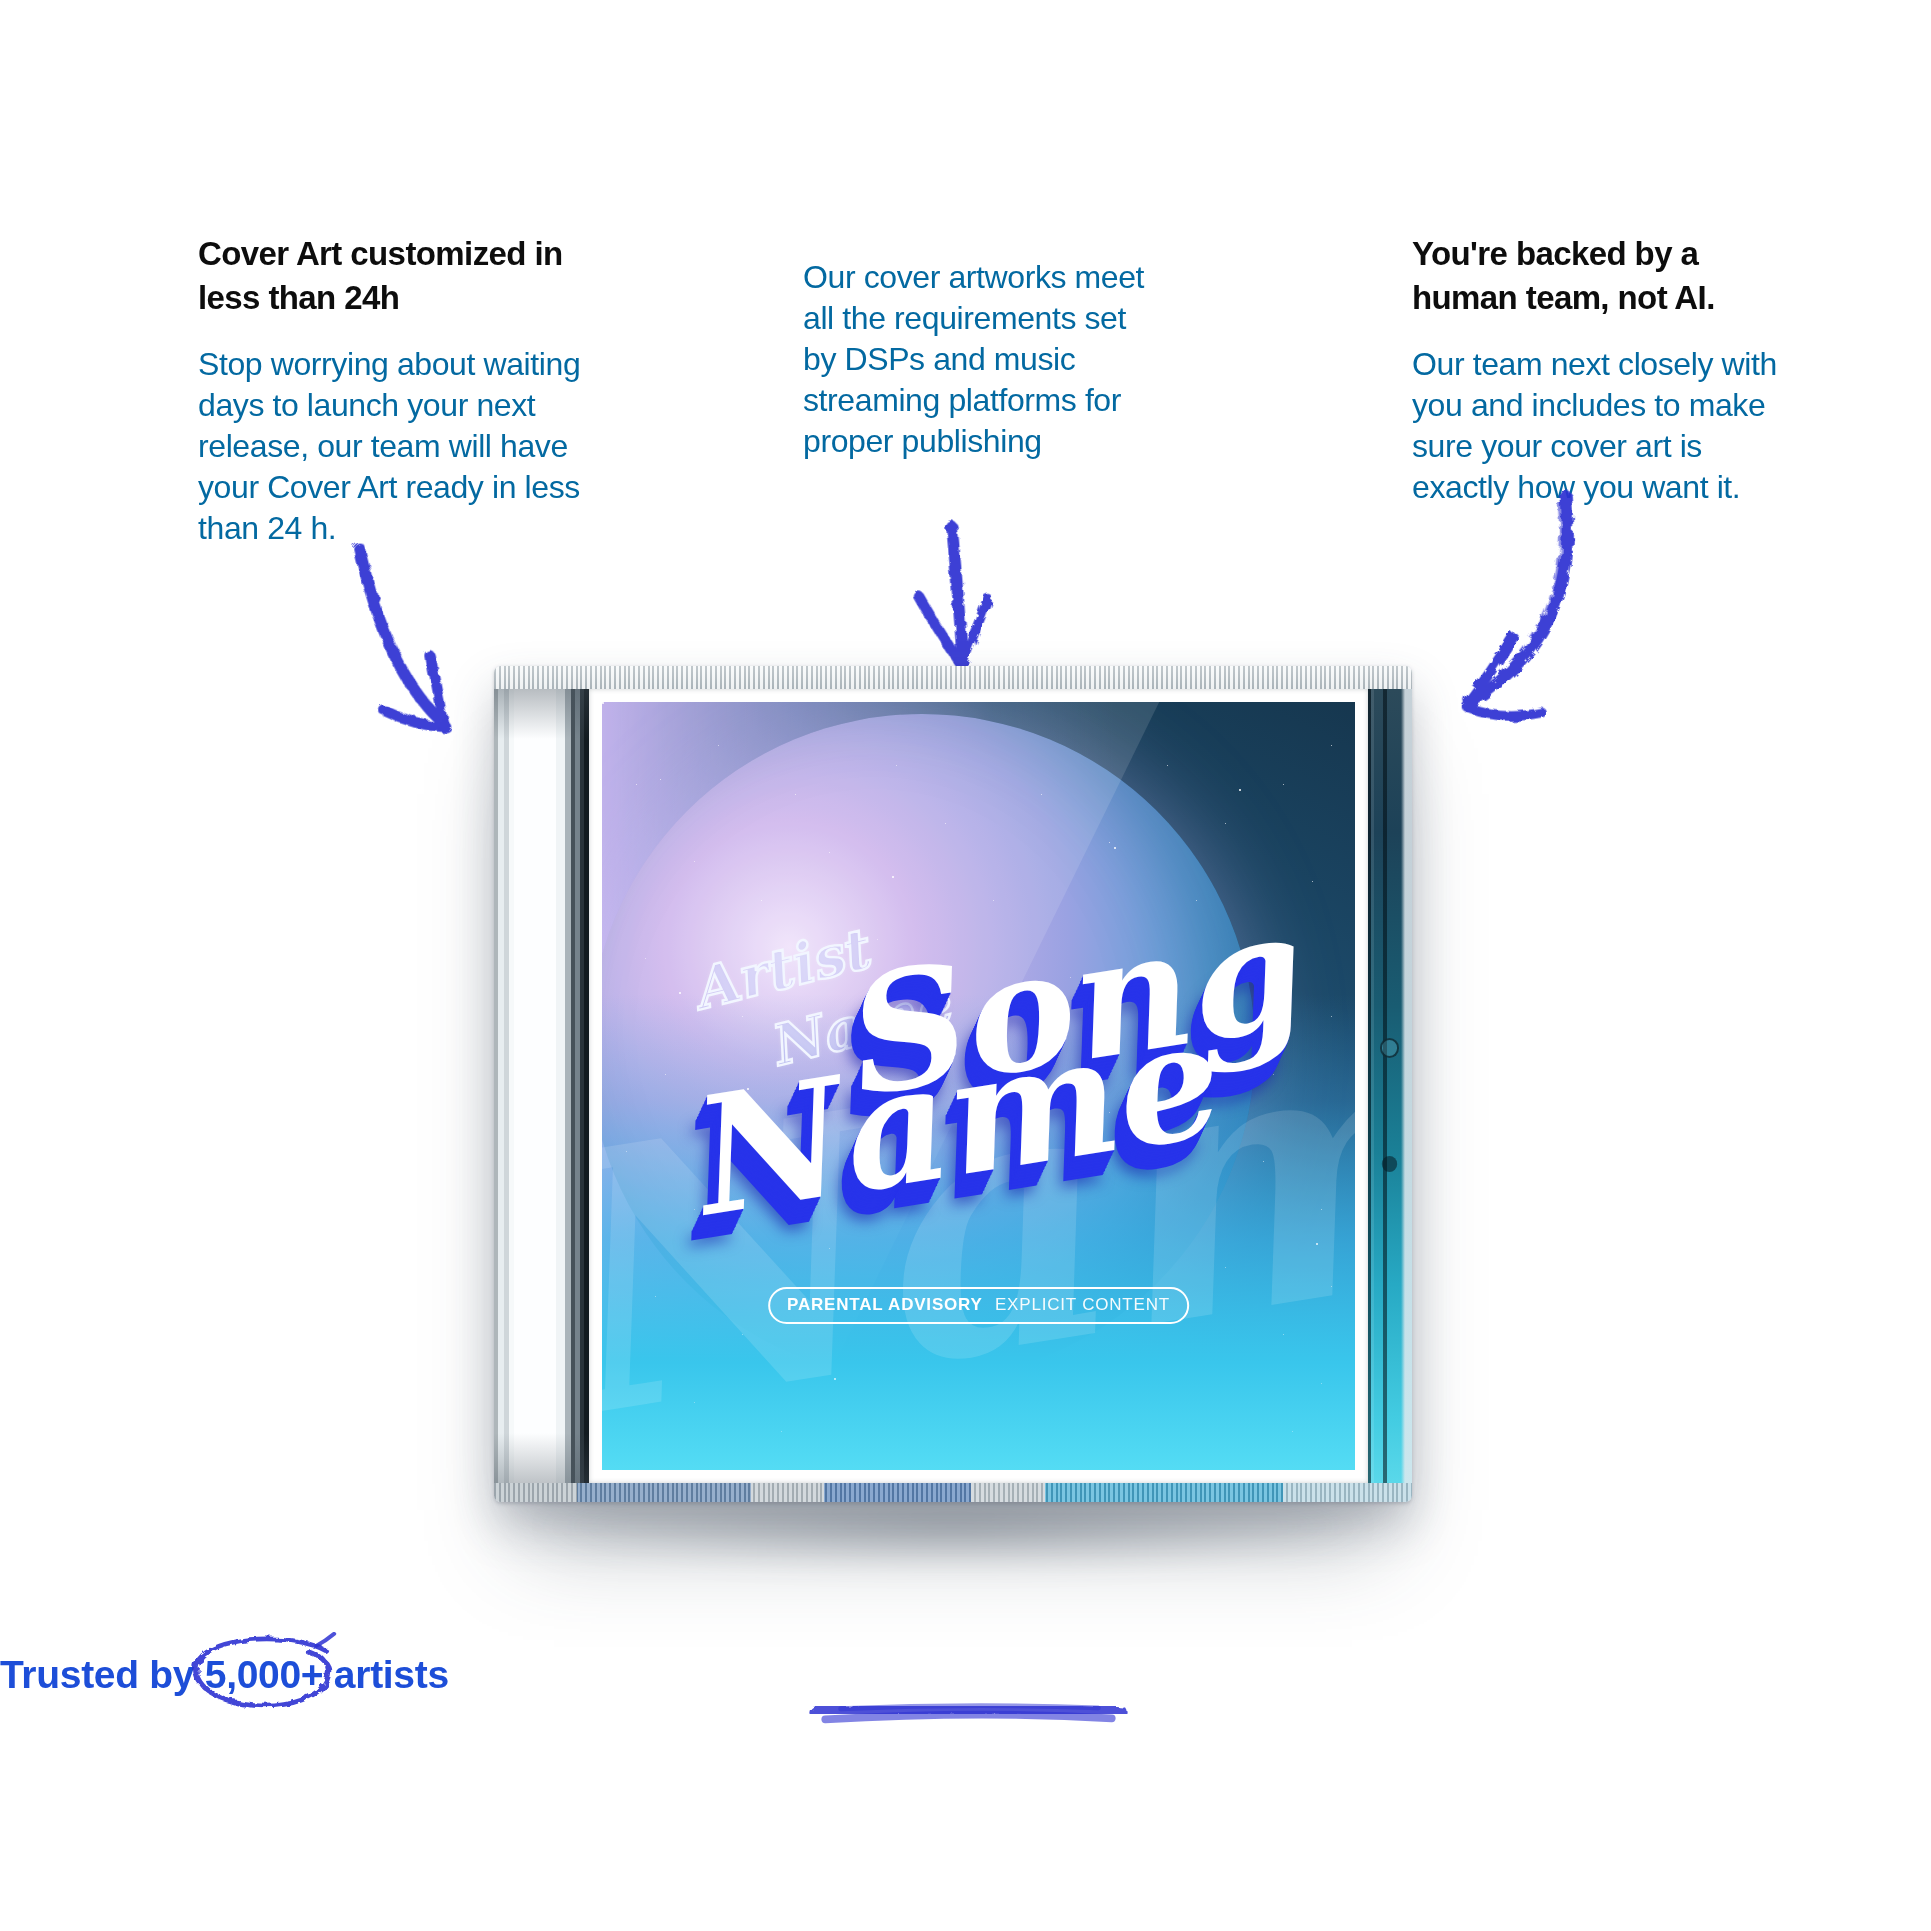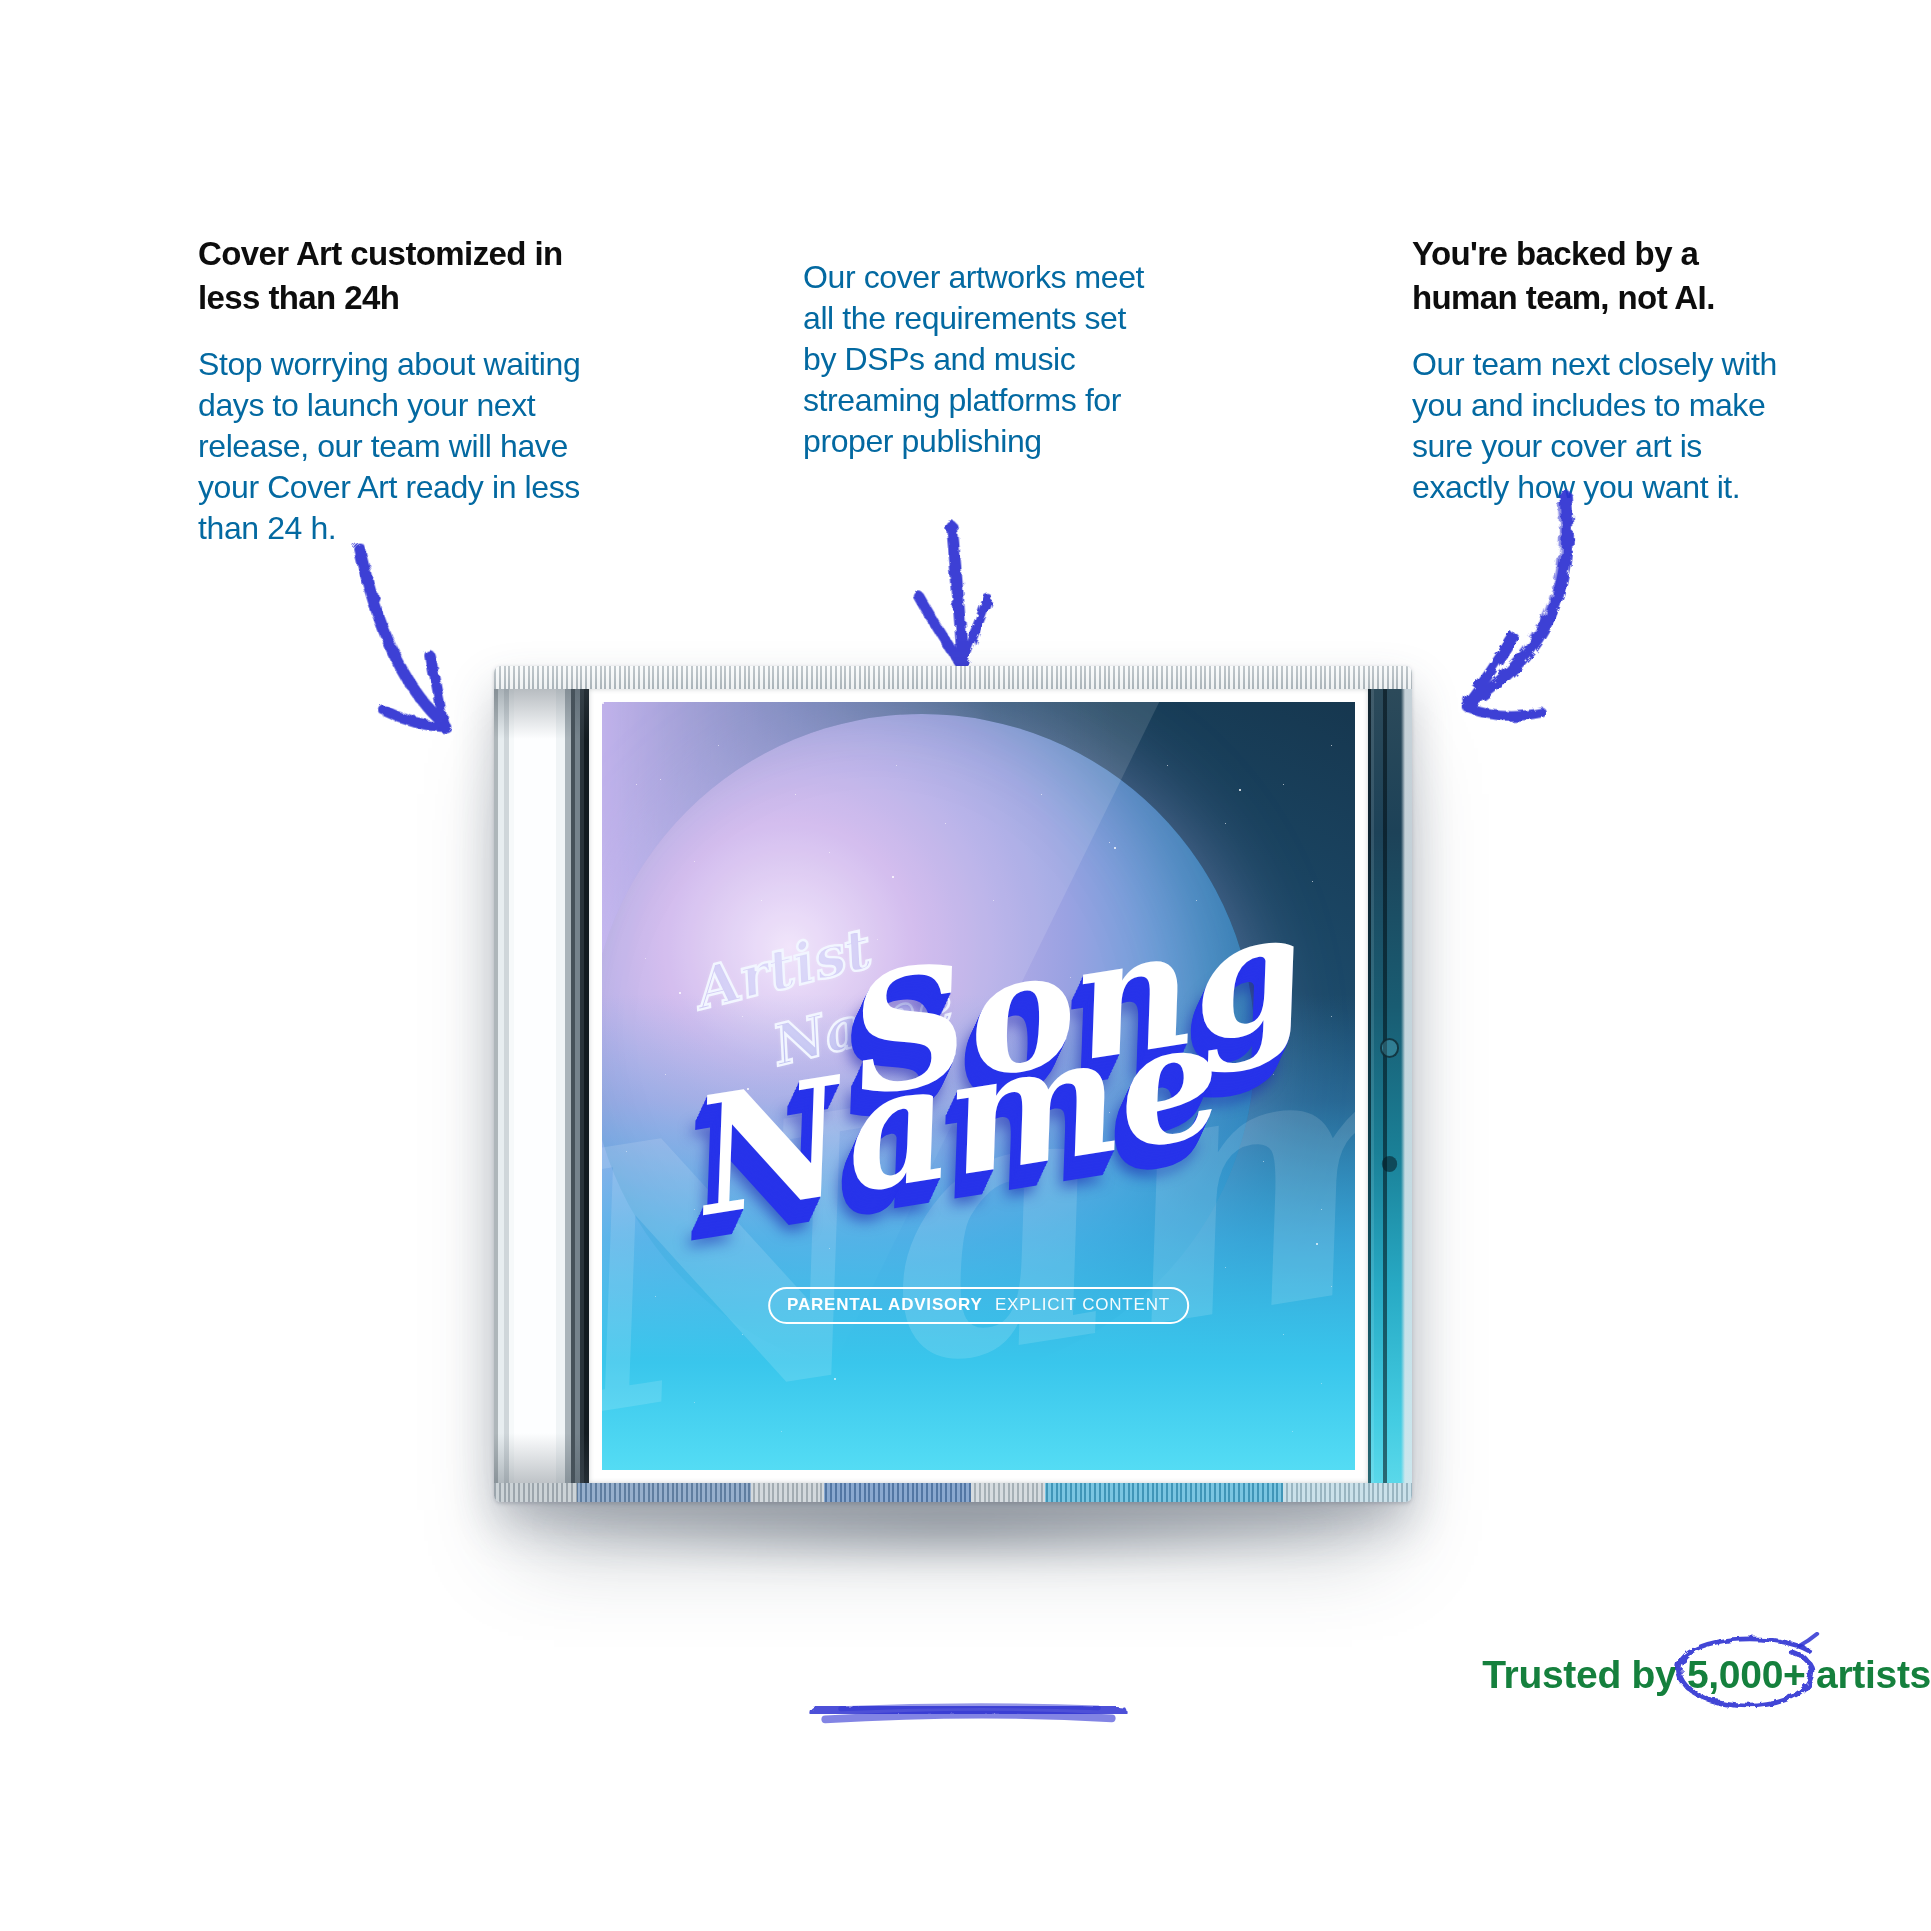--- a/index.html
+++ b/index.html
@@ -172,22 +172,22 @@
     position:absolute;left:50%;top:585px;transform:translateX(-50%);z-index:7;
     border:2.9px solid #ffffff;border-radius:39px;
     padding:6.8px 17.4px;white-space:nowrap;
     color:#ffffff;font-size:17px;letter-spacing:0.8px;
   }
   .advisory .adv-bold{font-weight:bold;}
   .advisory .adv-reg{font-weight:normal;margin-left:6.8px;opacity:.95;}
 
   
   .trusted{
-    position:absolute;top:1653px;left:0;width:1931px;text-align:right;
-    font-size:39px;font-weight:bold;color:#15803d;letter-spacing:-0.3px;z-index:5;
+    position:absolute;top:1653px;left:0;width:1931px;text-align:left;
+    font-size:39px;font-weight:bold;color:#1d4ed8;letter-spacing:-0.3px;z-index:5;
   }
   .highlight-wrap{position:relative;display:inline-block;}
   .circle-svg{position:absolute;left:-17.4px;top:-21px;width:calc(100% + 35px);height:calc(100% + 39px);overflow:visible;pointer-events:none;}
   .underline-wrap{position:absolute;top:1703px;left:809px;width:319px;height:25px;z-index:4;}
   .underline-wrap svg{width:100%;height:100%;overflow:visible;}
 </style>
 </head>
 <body>
 
 <div class="page">

